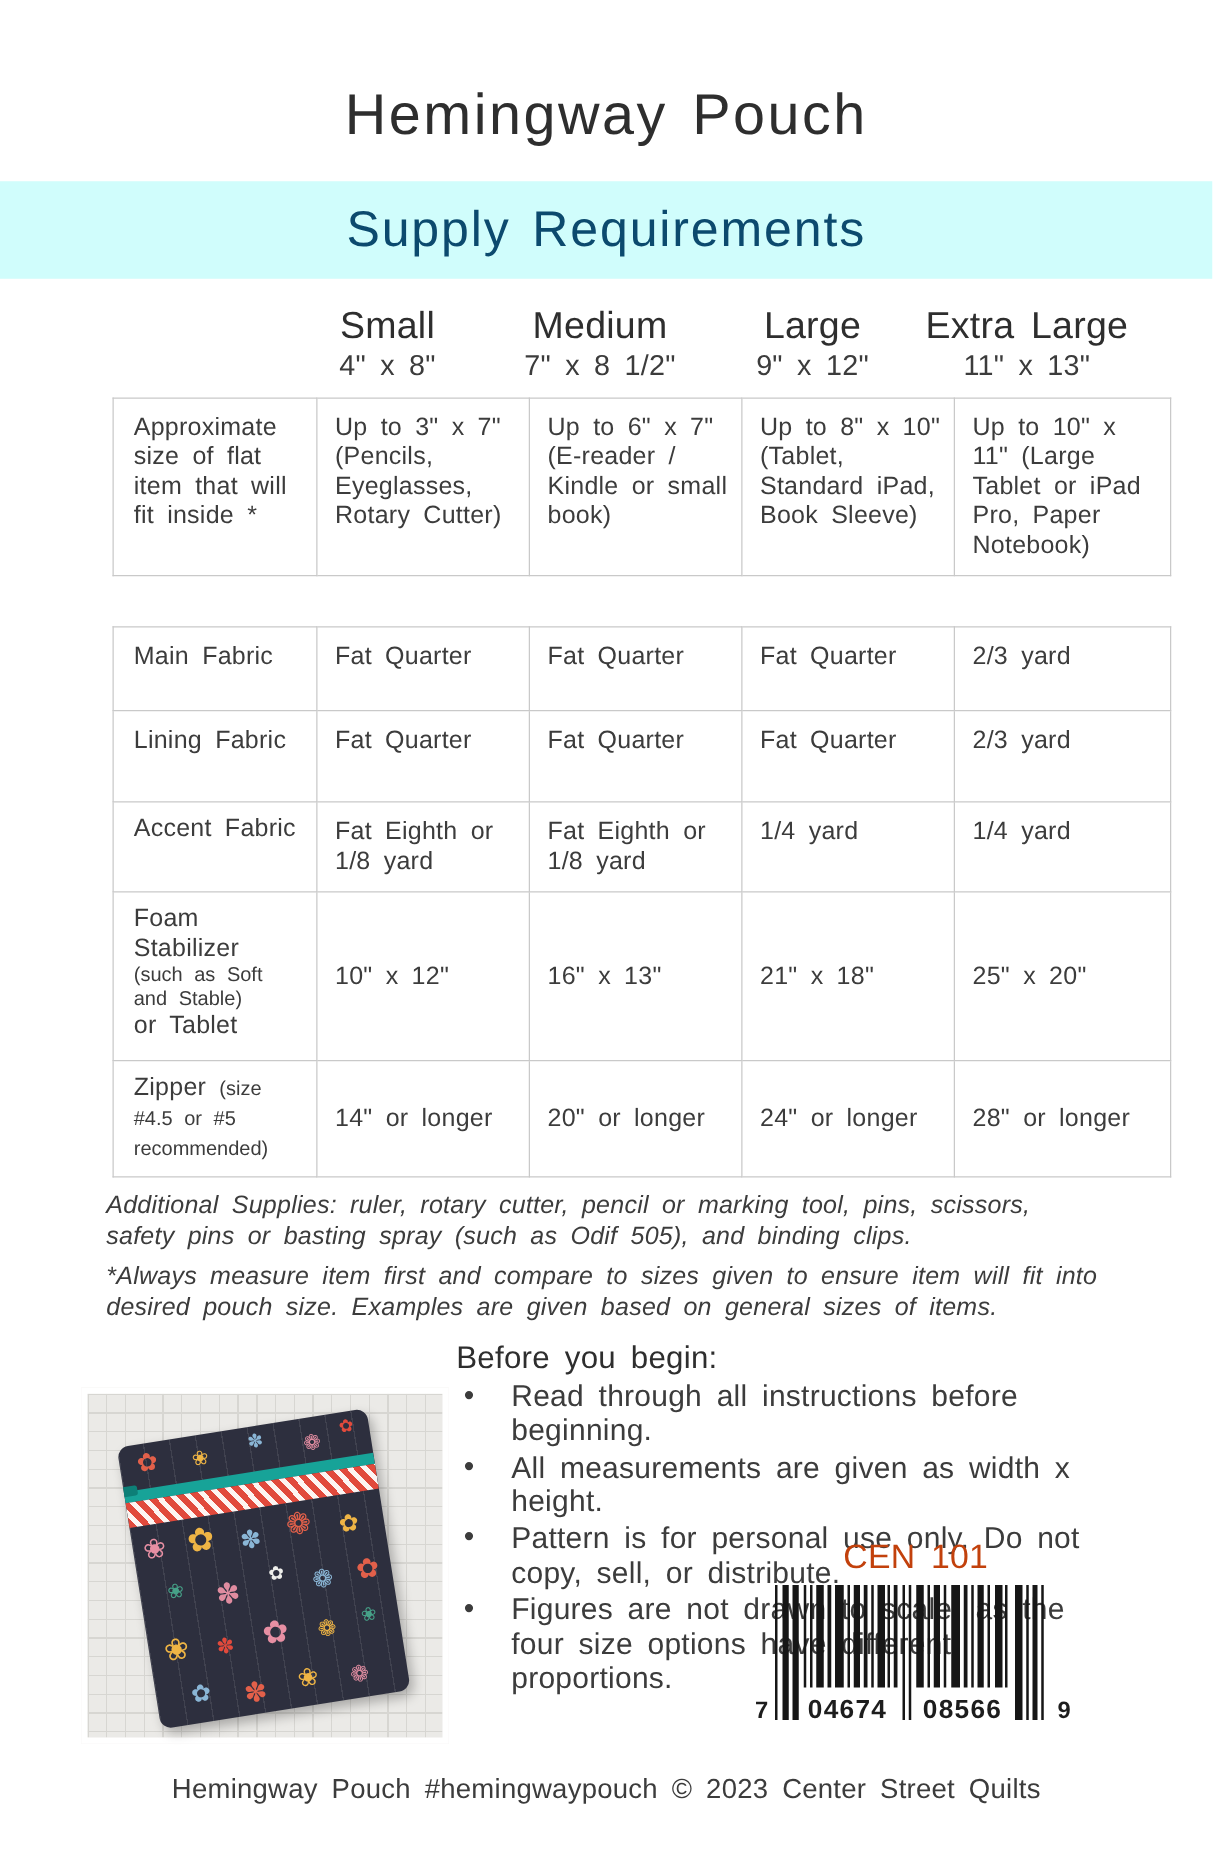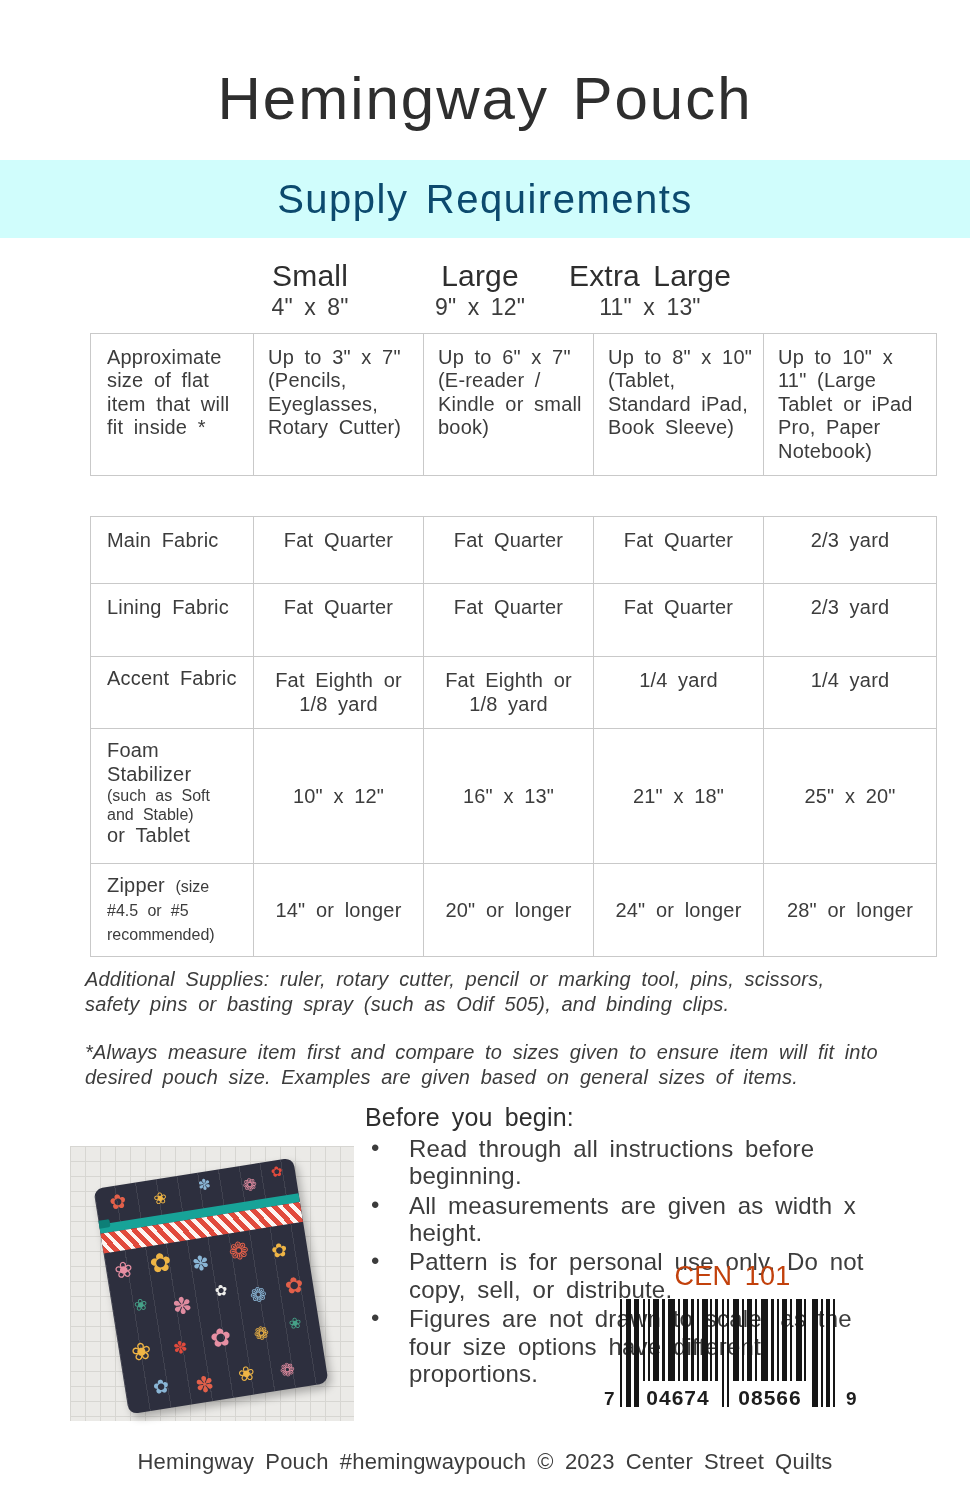--- a/index.html
+++ b/index.html
@@ -3,21 +3,21 @@
 <meta charset="utf-8">
 <style>
   * { margin:0; padding:0; box-sizing:border-box; }
   html,body { background:#ffffff; }
   body {
     width:970px; height:1500px; position:relative; overflow:hidden;
     font-family:"Liberation Sans", sans-serif; color:#3c3c3c;
     word-spacing:0.30em; letter-spacing:0.2px;
   }
   .page-title {
-    padding-top:64px; text-align:center; font-size:60px; font-weight:400;
+    padding-top:64px; text-align:center; font-size:46px; font-weight:400;
     letter-spacing:2px; color:#2e2e2e;
   }
   .banner {
     margin-top:27px; height:78px; display:flex; align-items:center; justify-content:center;
     font-size:40px; letter-spacing:1.5px; color:#0c4a6e;
   }
   
   .size-header {
     margin:22px 0 12px 62px; width:846px; display:grid;
     grid-template-columns:163px 170px 170px 170px 173px;
@@ -26,34 +26,34 @@
   .size-name { font-size:30px; color:#2e2e2e; line-height:1.05; }
   .size-dims { font-size:23px; color:#3c3c3c; margin-top:2px; }
   
   table { border-collapse:collapse; margin-left:90px; width:846px; table-layout:fixed; }
   col.c0{width:163px;} col.c1{width:170px;} col.c2{width:170px;} col.c3{width:170px;} col.c4{width:173px;}
   td { border:1px solid #c9c9c9; font-size:20px; line-height:1.18; }
   .fit-table td { vertical-align:top; padding:12px 10px 12px 16px; height:140px; }
   .fit-table td.val { padding-left:14px; }
   .supply-table { margin-top:40px; }
   .supply-table td.lbl { text-align:left; padding:10px 8px 10px 16px; vertical-align:top; }
-  .supply-table td.val { text-align:center; vertical-align:middle; padding:6px 14px; }
+  .supply-table td.val { vertical-align:middle; padding:6px 14px; }
   .supply-table tr.r0 td { height:67px; }
   .supply-table tr.r1 td { height:73px; }
   .supply-table tr.r2 td { height:72px; }
   .supply-table tr.r3 td { height:135px; }
   .supply-table tr.r4 td { height:93px; }
   .supply-table tr.r0 td.lbl, .supply-table tr.r1 td.lbl { padding-top:12px; }
   .supply-table tr.r0 td.val, .supply-table tr.r1 td.val,
   .supply-table tr.r2 td.val { vertical-align:top; padding-top:12px; }
   .small-note { font-size:16px; letter-spacing:0; }
   .nowrap { white-space:nowrap; }
   
   .para { margin:10px 0 0 85px; width:800px; font-size:20px; line-height:1.22;font-style:italic; }
-  .para.note2 { margin-top:24px; width:808px; }
+  .para.note2 { margin-top:8px; width:808px; }
   
   .bottom { position:relative; margin-top:14px; height:336px; }
   .before-block { margin-left:365px; width:545px; }
   .before-heading { font-size:25px; color:#2e2e2e; }
   .before-list { list-style:none; margin-top:3px; }
   .before-list li {
     position:relative; padding-left:44px; font-size:24px; line-height:1.14;
     margin-bottom:2px; width:530px;
   }
   .before-list li::before { content:"\2022"; position:absolute; left:6px; top:-1px; }
@@ -99,20 +99,24 @@
 
 <div class="banner" id="banner" style="background: rgb(208, 253, 252);">
   <span>Supply Requirements</span>
 </div>
 
 <div class="size-header">
   <div class="size-col"></div>
   <div class="size-col">
     <div class="size-name">Small</div>
     <div class="size-dims">4" x 8"</div>
+  </div>
+  <div class="size-col">
+    <div class="size-name">Medium</div>
+    <div class="size-dims">7" x 8 1/2"</div>
   </div>
   <div class="size-col">
     <div class="size-name">Large</div>
     <div class="size-dims">9" x 12"</div>
   </div>
   <div class="size-col">
     <div class="size-name">Extra Large</div>
     <div class="size-dims">11" x 13"</div>
   </div>
 </div>

